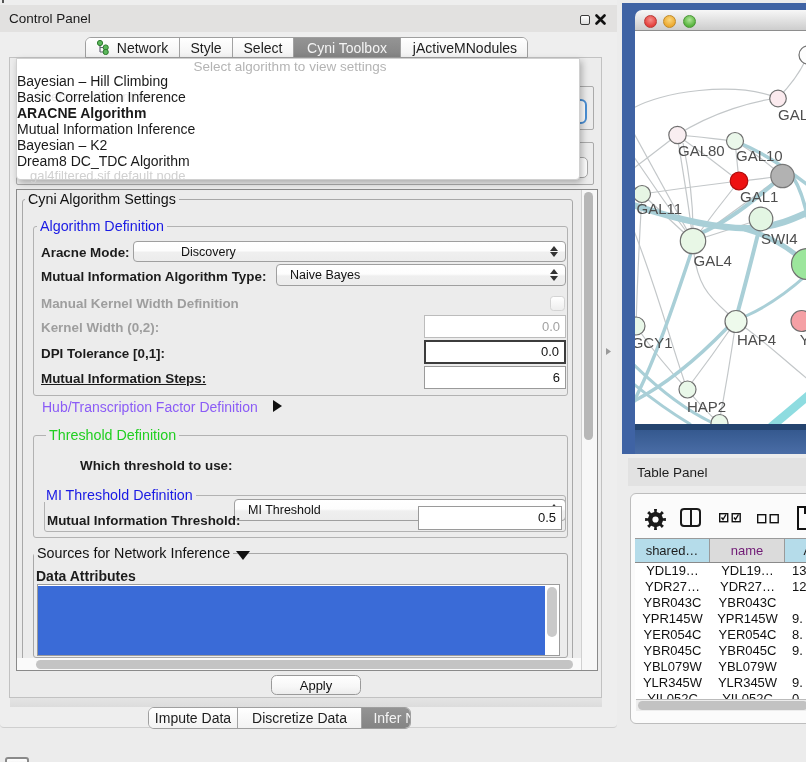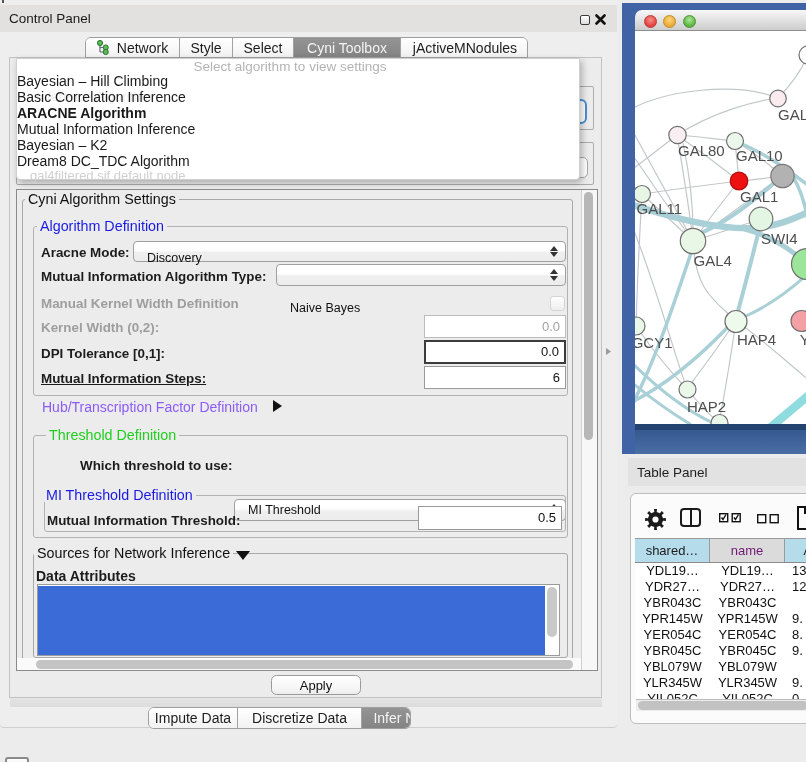--- a/index.html
+++ b/index.html
@@ -55,28 +55,28 @@
 <div class="abs" style="left:583.5px;top:192px;width:9px;height:248px;background:#b7b7b7;border-radius:5px;"></div>
 
 <div class="gbox" style="left:22px;top:199px;width:551px;height:469px;"></div>
 <div class="gtitle" style="left:25px;top:193px;color:#111;">Cyni Algorithm Settings</div>
 
 <div class="gbox" style="left:33px;top:226px;width:535px;height:170px;border-color:#b2b2b2;"></div>
 <div class="gtitle" style="left:37px;top:220px;color:#1a1ae4;">Algorithm Definition</div>
 
 <div class="lbl" style="left:41px;top:245px;">Aracne Mode:</div>
 <div class="combo" style="left:133px;top:241px;width:433px;height:21px;">
-    <span class="ct" style="top:9px;">Discovery</span>
+    <span class="ct" style="top:3px;margin-left:34px;">Discovery</span>
     <span class="ar ar-up"></span>
     <span class="ar ar-dn"></span>
   </div>
 
 <div class="lbl" style="left:41px;top:269px;">Mutual Information Algorithm Type:</div>
 <div class="combo" style="left:276px;top:264px;width:290px;height:22px;">
-    <span class="ct" style="top:3px;margin-top:33px;">Naive Bayes</span>
+    <span class="ct" style="top:3px;">Naive Bayes</span>
     <span class="ar ar-up"></span>
     <span class="ar ar-dn"></span>
   </div>
 
 <div class="lbl" style="left:41px;top:296px;color:#9e9e9e;">Manual Kernel Width Definition</div>
 <div class="abs" style="left:550px;top:296px;width:13px;height:13px;border:1.5px solid #d4d4d4;border-radius:3.5px;background:linear-gradient(180deg,#fff,#eee);"></div>
 
 <div class="lbl" style="left:41px;top:320px;color:#9e9e9e;">Kernel Width (0,2):</div>
 <div class="field" style="left:424px;top:315px;width:142px;height:23px;border:1px solid #bcbcbc;color:#a2a2a2;line-height:21px;">0.0</div>
 

